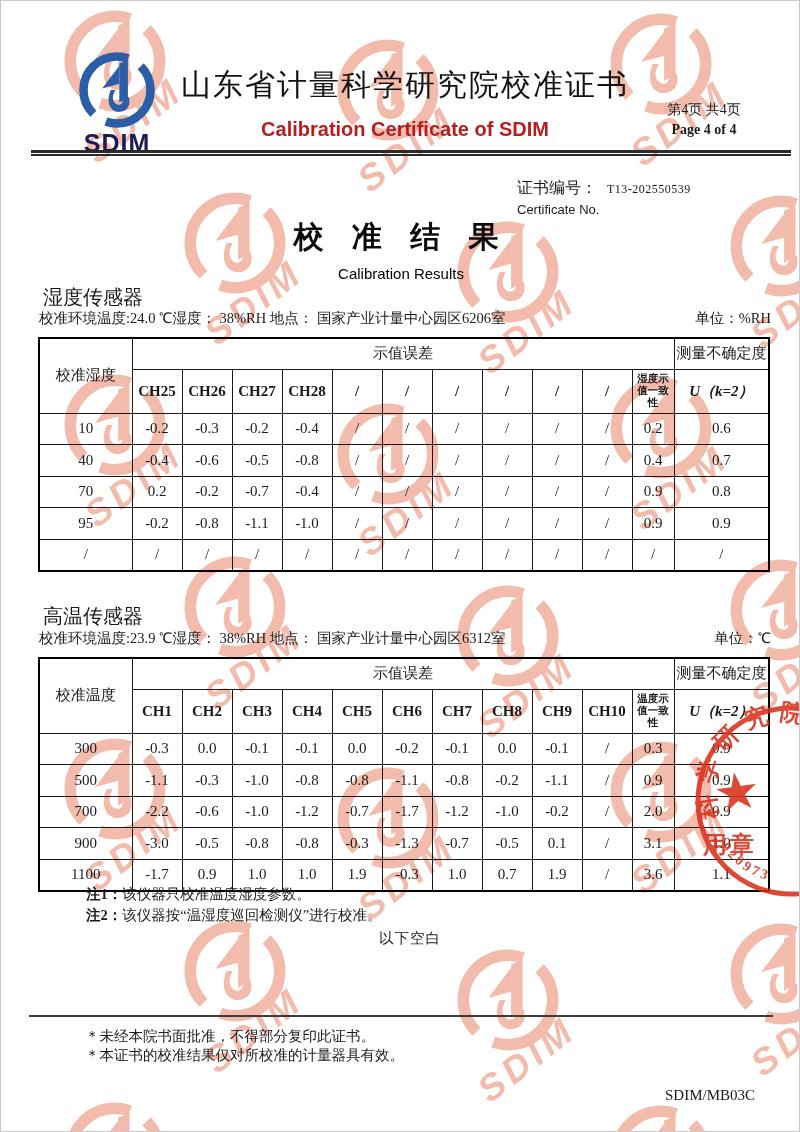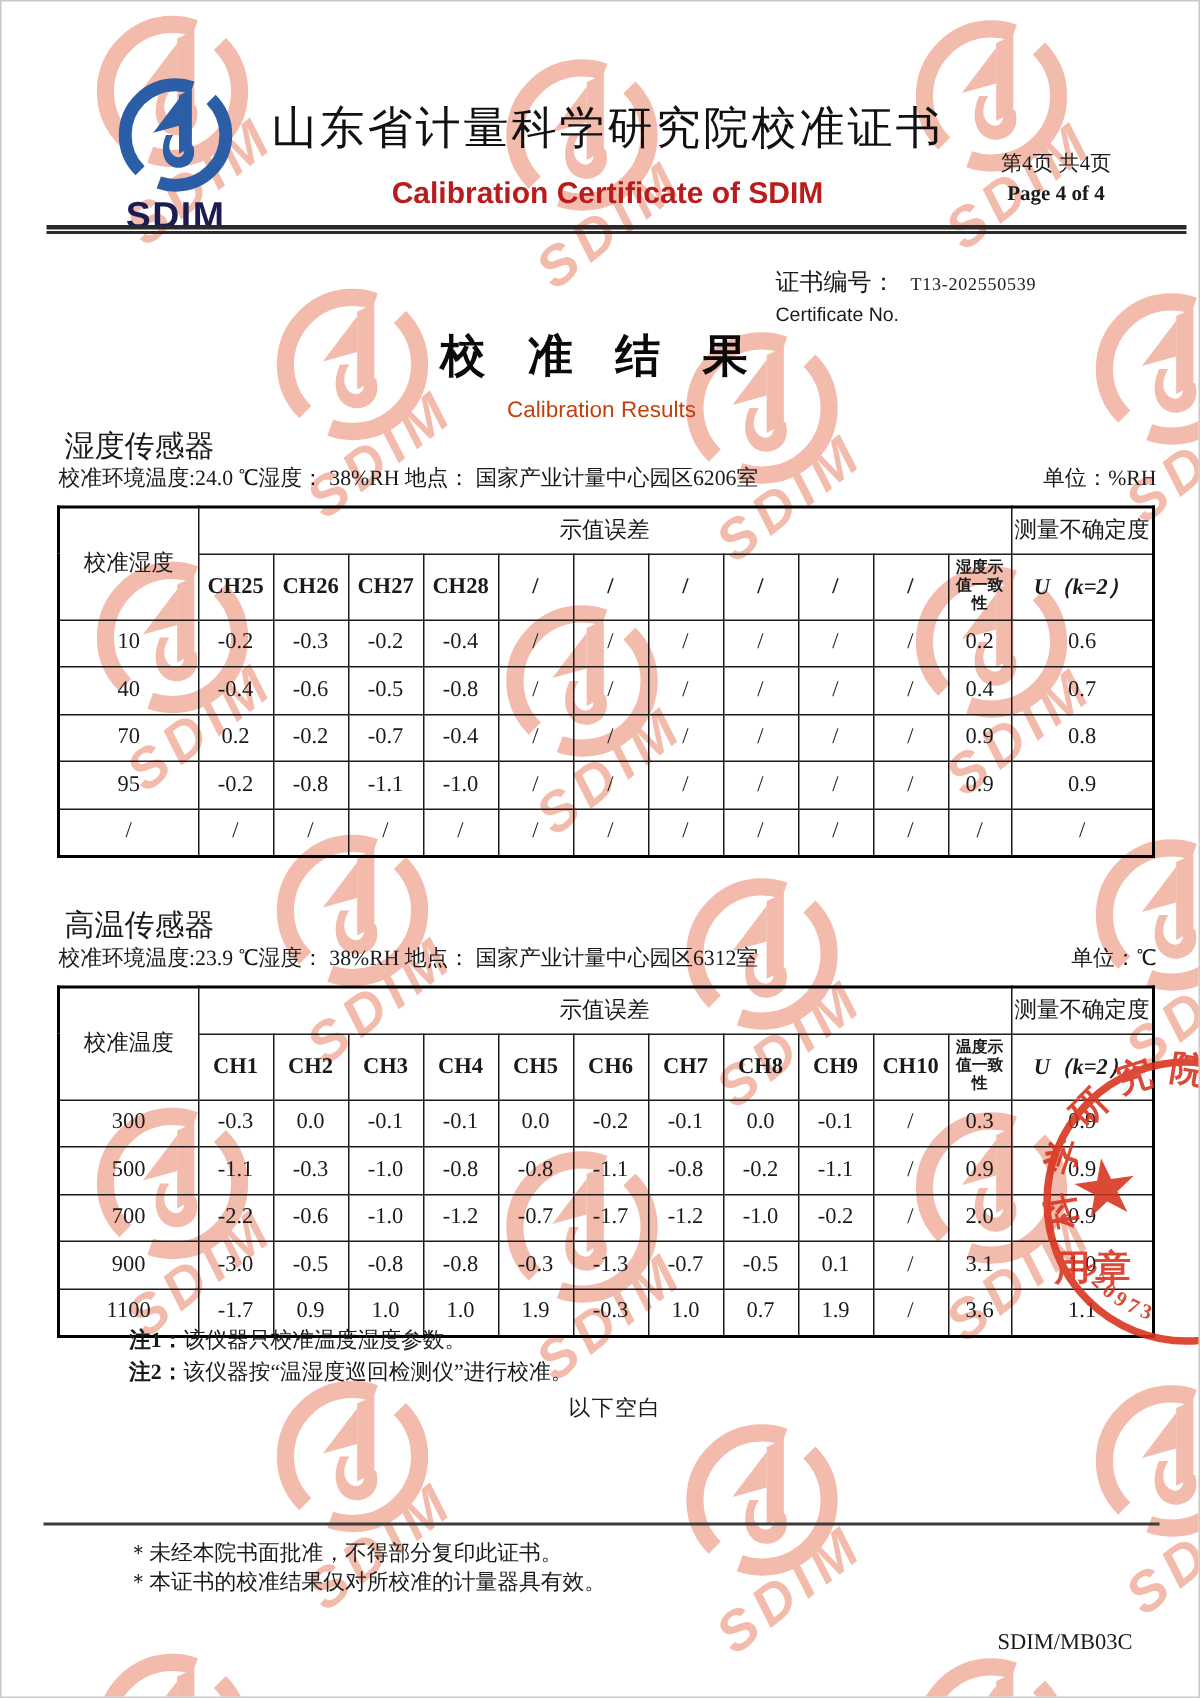--- a/index.html
+++ b/index.html
@@ -30,21 +30,21 @@
   .cert { left:516px; top:177px; width:270px; }
   .cert-row { display:flex; align-items:baseline; }
   .cert-label { font-size:16px; }
   .cert-no { font-size:12px; margin-left:10px; letter-spacing:0.5px; }
   .cert-en { font-family:"Liberation Sans",sans-serif; font-size:13px; margin-top:3px; }
 
   
   .results { left:0; top:216px; width:800px; text-align:center; }
   .results-cn { font-family:"Liberation Sans",sans-serif; font-size:30px; font-weight:bold;
     letter-spacing:10px; color:#0a0a0a; }
-  .results-en { font-family:"Liberation Sans",sans-serif; font-size:15px; margin-top:7px; color:#c2410c; }
+  .results-en { font-family:"Liberation Sans",sans-serif; font-size:15px; margin-top:7px; color:#000000; }
 
   .sec-name { left:42px; font-size:20px; }
   .env-row { left:38px; width:732px; display:flex; justify-content:space-between; font-size:14.5px; }
 
   
   .cal-table { border-collapse:collapse; table-layout:fixed; width:730px;
     border:2px solid #000; background:transparent; }
   .cal-table th, .cal-table td { border:1px solid #1a1a1a; text-align:center;
     font-weight:normal; font-size:15px; overflow:hidden; }
   .cal-table thead tr.r1 th { height:31px;margin-left:34px; }

